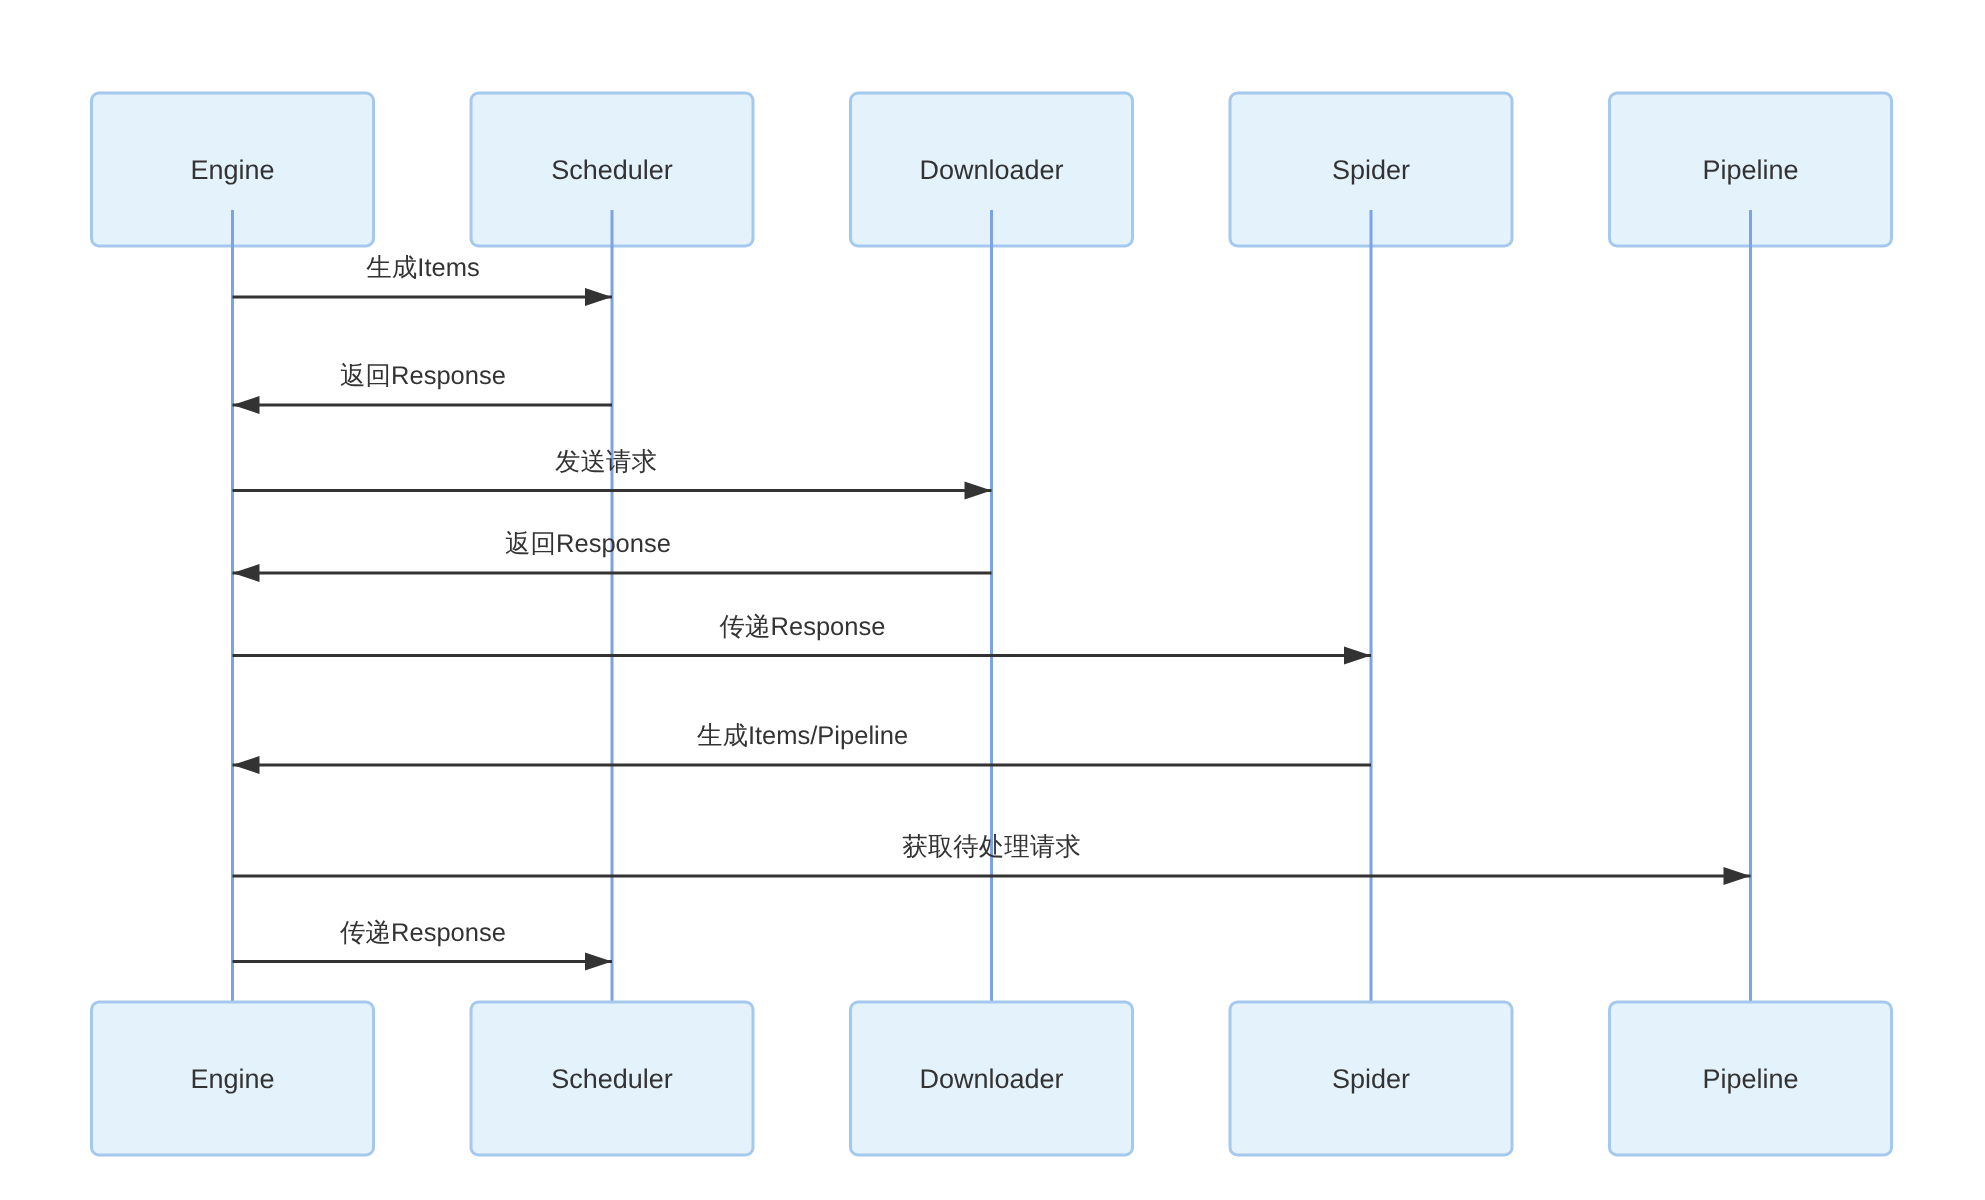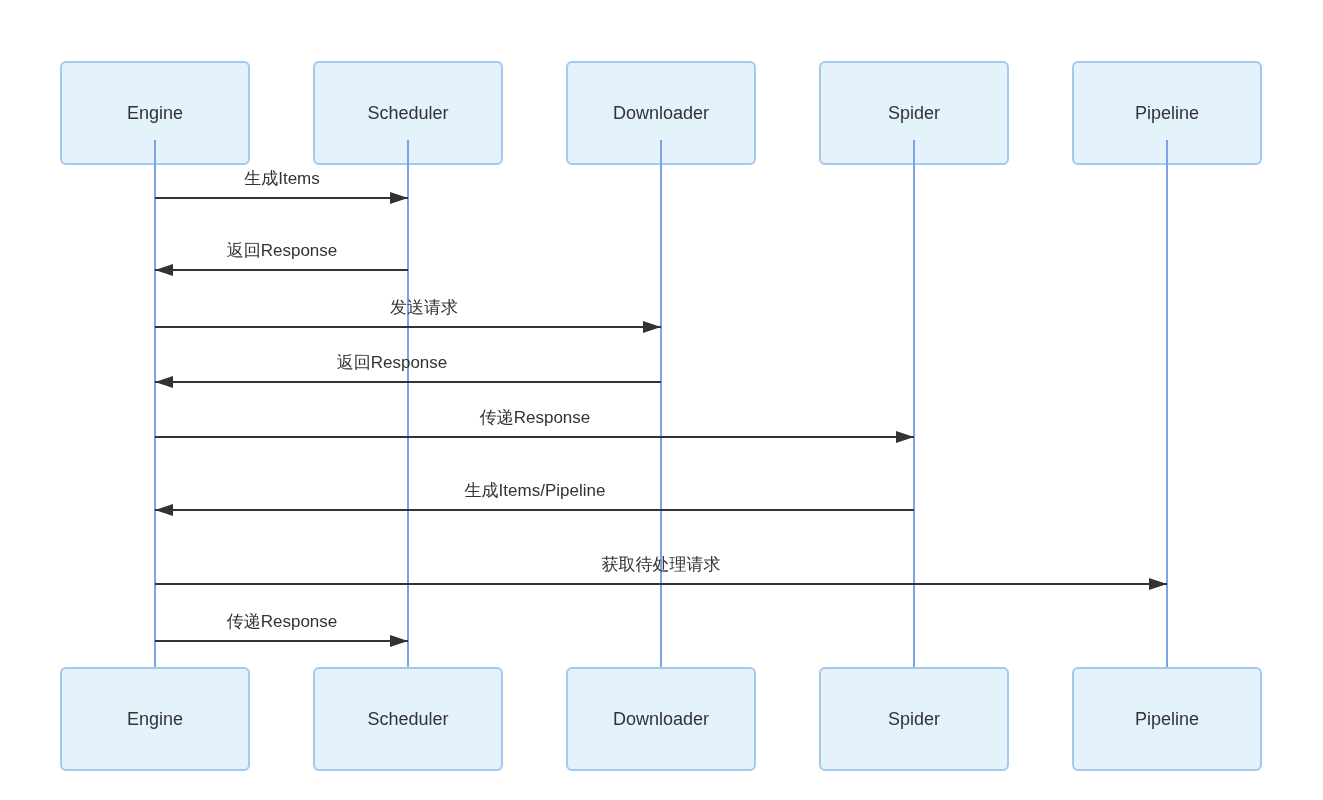--- a/index.html
+++ b/index.html
@@ -86,21 +86,21 @@
     <div class="arrowhead right" style="left:390px; top:192px"></div>
   </div>
 
   <div>
     <div class="msg-label" style="left:82px; top:239px">返回Response</div>
     <div class="msg-line" style="left:155px; top:269px; width:253px"></div>
     <div class="arrowhead left" style="left:155px; top:264px"></div>
   </div>
 
   <div>
-    <div class="msg-label" style="left:224px; top:296px">发送请求</div>
+    <div class="msg-label" style="left:204px; top:296px">发送请求</div>
     <div class="msg-line" style="left:155px; top:326px; width:506px"></div>
     <div class="arrowhead right" style="left:643px; top:321px"></div>
   </div>
 
   <div>
     <div class="msg-label" style="left:192px; top:351px">返回Response</div>
     <div class="msg-line" style="left:155px; top:381px; width:506px"></div>
     <div class="arrowhead left" style="left:155px; top:376px"></div>
   </div>
 

